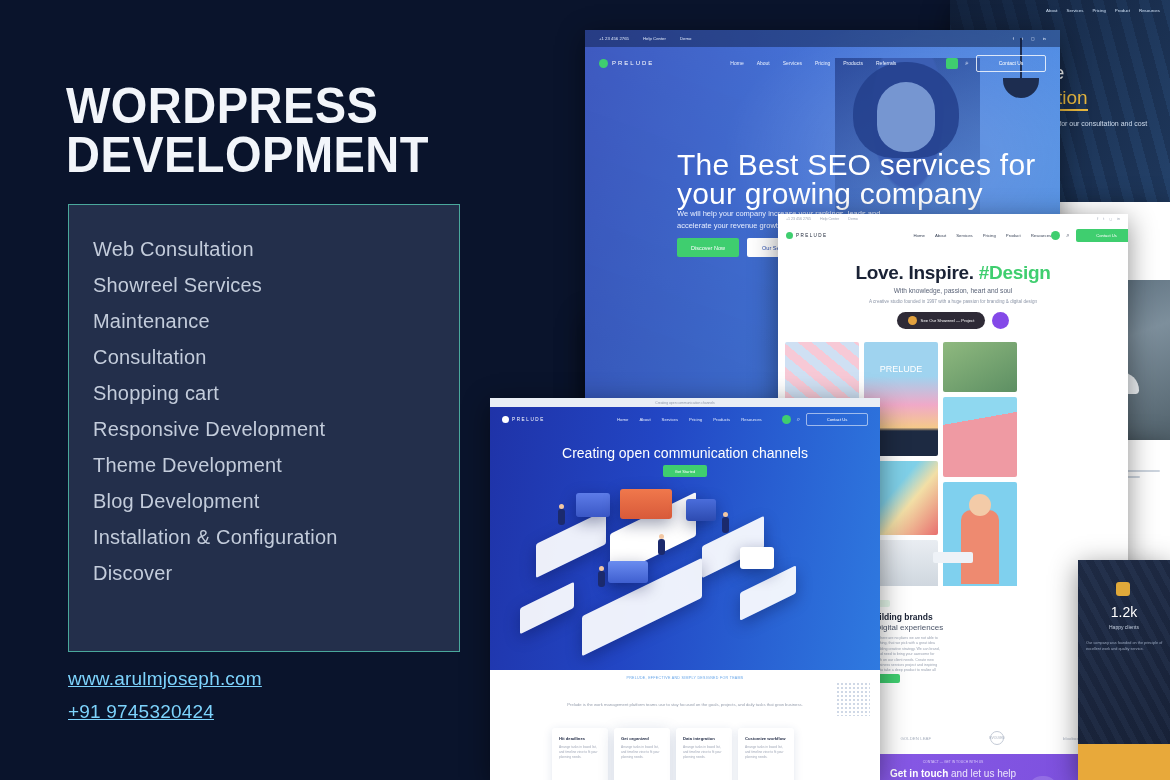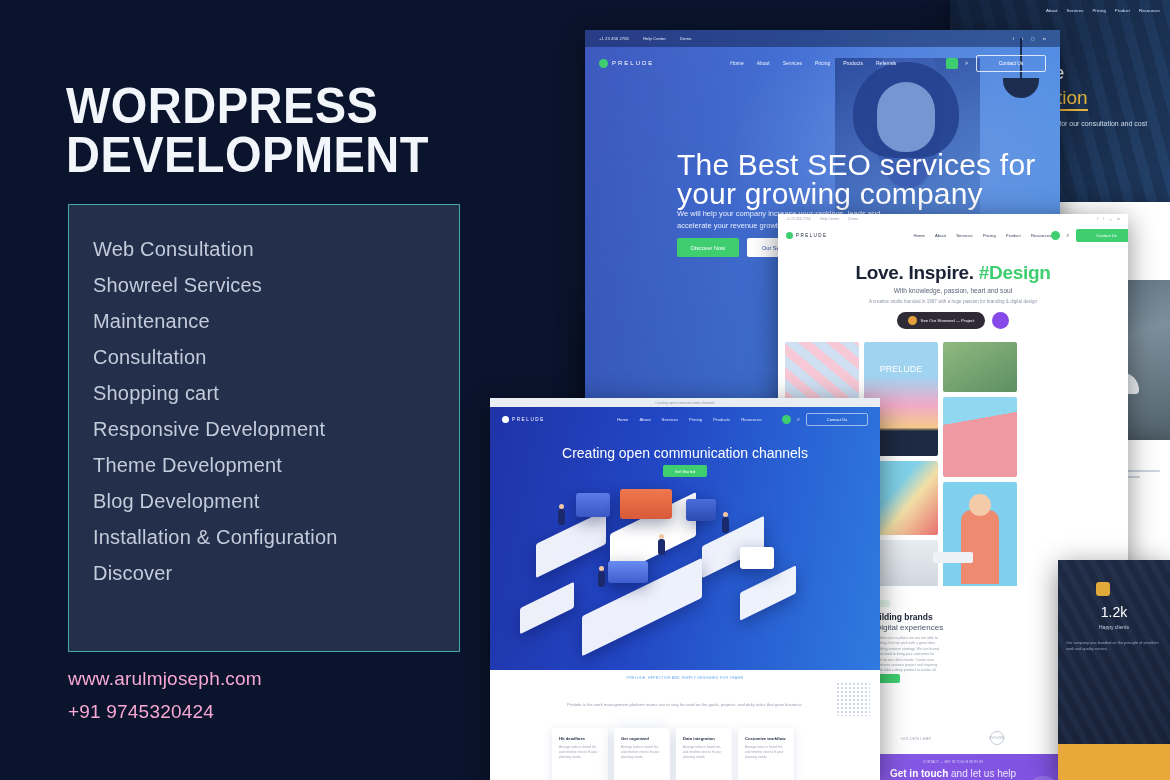--- a/index.html
+++ b/index.html
@@ -27,21 +27,21 @@
     border:1.5px solid #4aa89c; background:#232f4b;
   }
   .svc-list { position:absolute; left:24px; top:26px; }
   .svc-item {
     font-size:20px; line-height:36px; color:#c3ccdb;
     letter-spacing:0.2px; white-space:nowrap;
   }
 
   .contact { position:absolute; left:68px; top:662px; }
   .contact div {
-    font-size:19px; line-height:33px; color:#f9a8d4; letter-spacing:0.2px;
+    font-size:19px; line-height:33px; color:#7dd3fc; letter-spacing:0.2px;text-decoration:underline;
   }
 
   
   .mk { position:absolute; overflow:hidden; background:#fff; }
   .shadow { box-shadow:0 6px 26px rgba(0,0,0,.45); }
 
   
   .m6 { right:0; top:0; width:220px; height:232px; z-index:10;
         background:linear-gradient(150deg,#1d3358 0%,#24456e 45%,#13203a 100%); }
   .m6 .photo { position:absolute; inset:0;
@@ -256,21 +256,21 @@
   .m4 .fc .ic { width:12px; height:12px; border-radius:3px; background:#e7f0fd;
       margin-bottom:7px; }
   .m4 .fc.active .ic { background:#2a68d8; border-radius:50%; }
   .m4 .fc .t { font-size:4.2px; color:#27304a; font-weight:bold; margin-bottom:4px; }
   .m4 .fc .d { font-size:3.2px; color:#a2a9b8; line-height:5px; }
   .m4 .dots { position:absolute; right:10px; top:12px; width:34px; height:34px;
       background-image:radial-gradient(#cfd8e6 .8px, transparent .9px);
       background-size:4px 4px; }
 
   
-  .m7 { right:0; top:560px; width:112px; height:220px; z-index:18;
+  .m7 { right:0; top:560px; width:92px; height:220px; z-index:18;
         background:linear-gradient(160deg,#1d2942,#141d31); }
   .m7 .bars { position:absolute; inset:0; opacity:.22;
       background:repeating-linear-gradient(62deg,#3c4f72 0 6px, #202c46 6px 13px); }
   .m7 .ic { position:absolute; left:38px; top:22px; width:14px; height:14px;
       background:#e0a93a; border-radius:3px; }
   .m7 .n { position:absolute; left:0; right:0; top:44px; text-align:center;
       color:#fff; font-size:14px; font-weight:300; }
   .m7 .t { position:absolute; left:0; right:0; top:64px; text-align:center;
       color:#c4cede; font-size:5px; }
   .m7 .p { position:absolute; left:8px; right:4px; top:80px; color:#98a6bd;

